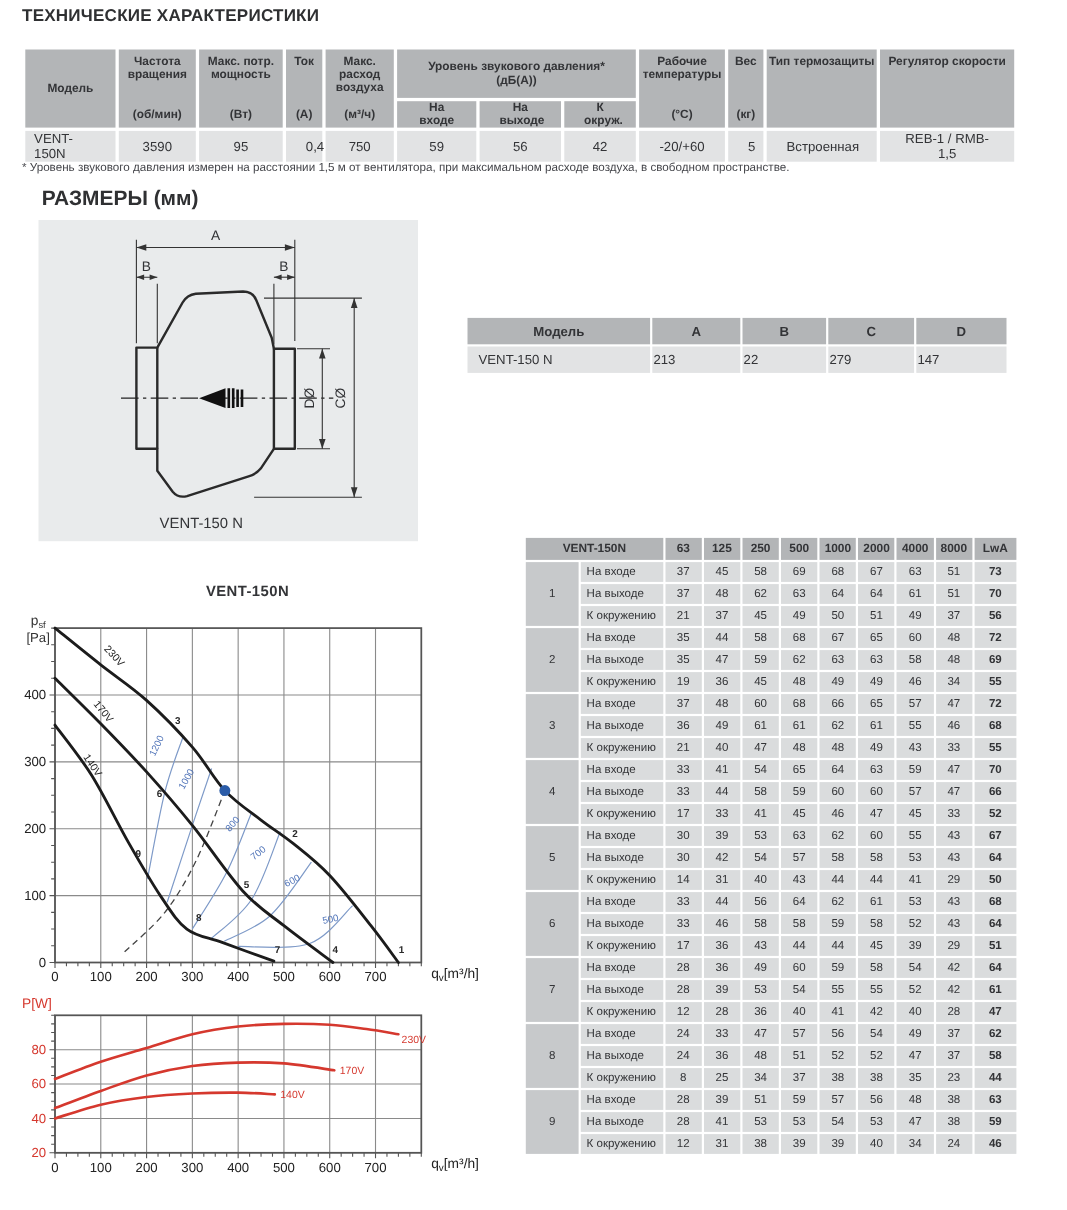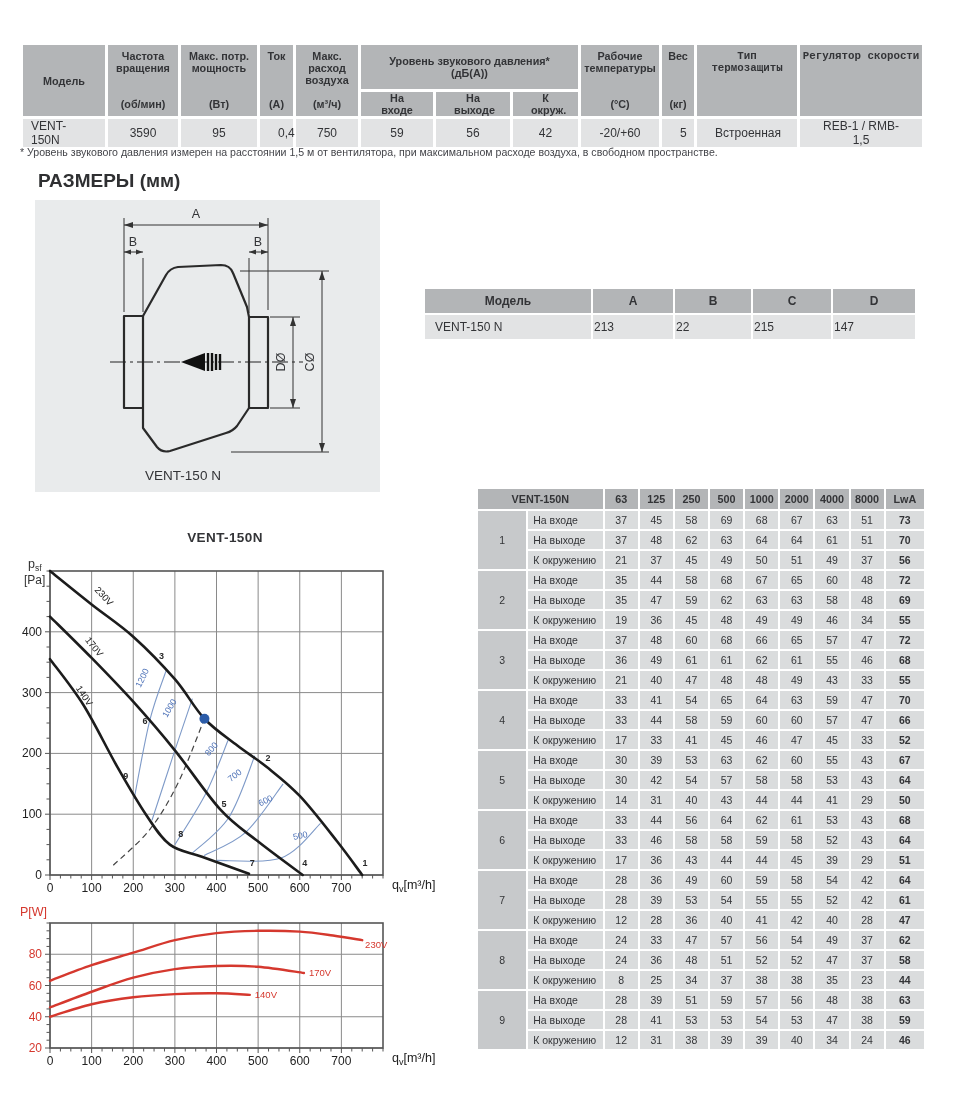--- a/index.html
+++ b/index.html
@@ -14,21 +14,21 @@
   .gtab th{background:#b3b5b7;font-weight:bold;color:#333437;}
   .gtab td{background:#e2e3e4;color:#333437;}
 
   
   .spec{position:absolute;left:20px;top:42px;width:905px;table-layout:fixed;border-spacing:3px;}
   .spec th,.spec td{font-size:10.8px;text-align:center;vertical-align:middle;padding:0 18px;}
   .spec .hcell{height:62px;padding:0;}
   .spec .hstack{display:flex;flex-direction:column;justify-content:space-between;height:100%;
         padding:5px 2px 6px 2px;box-sizing:border-box;}
   .spec .hmid{display:flex;align-items:center;justify-content:center;height:100%;}
-  .spec .htop2{padding-top:5px;font-family:Liberation Mono, monospace;}
+  .spec .htop2{padding-top:5px;}
   .spec .grp{height:44px;vertical-align:middle;}
   .spec .sub{height:24px;}
   .spec td{height:18px;font-size:12px;}
   .spec td.model{text-align:left;padding-left:8px;}
   .footnote{position:absolute;left:20px;top:146px;font-size:10.6px;color:#44454a;}
 
   
   .panel{position:absolute;left:35px;top:200px;width:345px;height:292px;background:#e9ebec;}
 
   
@@ -51,20 +51,21 @@
   .acoustic td{height:18px;font-size:10.5px;text-align:center;background:#dadcdd;padding:0 2px;}
   .acoustic td.num{background:#c7c9cb;}
   .acoustic td.lbl{text-align:left;padding-left:5px;}
   .acoustic td.lwa{font-weight:bold;}
 </style>
 </head>
 <body>
 
 <div class="page">
 
+  <h1 class="doc-title">ТЕХНИЧЕСКИЕ ХАРАКТЕРИСТИКИ</h1>
 
   <table class="spec gtab">
     <colgroup>
       <col style="width:82px">
         <col style="width:70px">
         <col style="width:76px">
         <col style="width:33px">
       <col style="width:62px">
         <col style="width:72px">
         <col style="width:74px">
@@ -223,21 +224,21 @@
       <th>Модель</th>
       <th>A</th>
       <th>B</th>
       <th>C</th>
       <th>D</th>
     </tr>
     <tr>
       <td class="model">VENT-150 N</td>
       <td>213</td>
       <td>22</td>
-      <td>215</td>
+      <td>279</td>
       <td>147</td>
     </tr>
   </tbody>
     </table>
 
   <div class="chart-title">VENT-150N</div>
   <svg id="fanSvg" class="chart-svg" width="460" height="352">
     <text x="28" y="18" font-size="12.5" fill="#333"><tspan>p</tspan><tspan font-size="8.5" dy="2.5">sf</tspan></text>
     <text x="24" y="34" font-size="12" fill="#333">[Pa]</text>
     <text x="392" y="339" font-size="12.5" fill="#222"><tspan>q</tspan><tspan font-size="9" dy="2.5">v</tspan><tspan dy="-2.5">[m³/h]</tspan></text>

